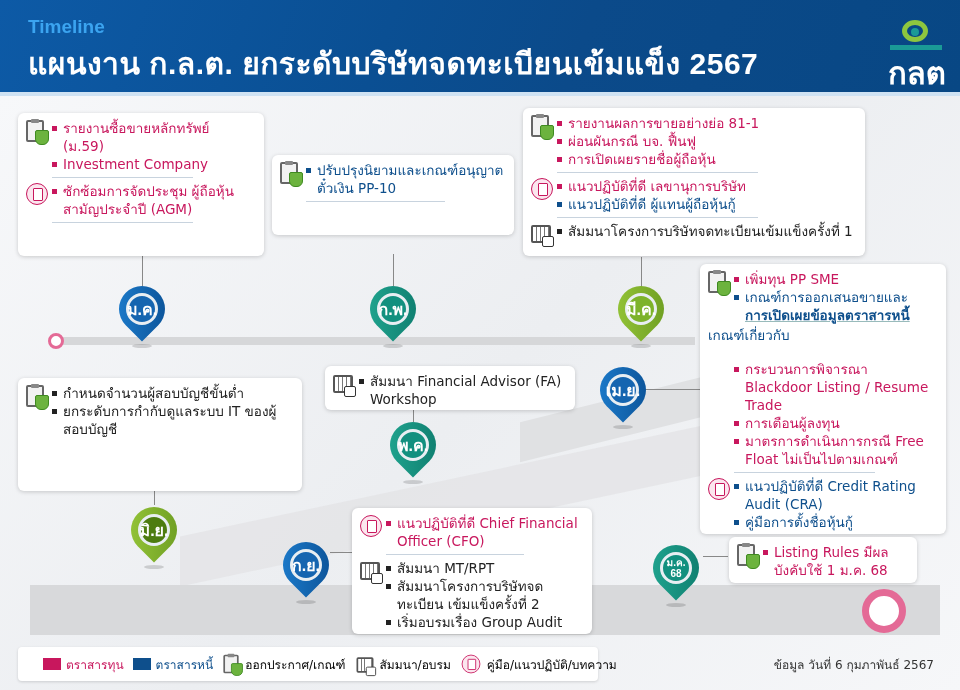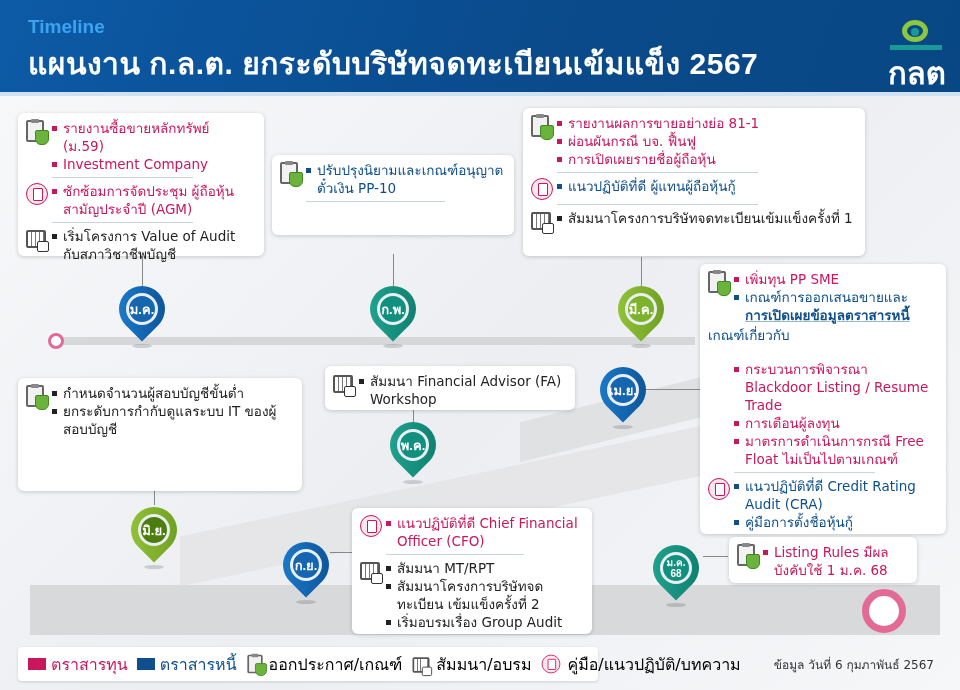--- a/index.html
+++ b/index.html
@@ -25,31 +25,31 @@
 .pink{color:#c8175d}
 .blue{color:#0e4f8c}
 .blk{color:#222}
 .sep{height:1px;background:#c8d3de;margin:4px 0 4px 26px;width:62%}
 .ul{text-decoration:underline;text-decoration-color:#9bb;font-weight:bold}
 .plain{color:#0e4f8c;margin:2px 0 16px 0}
 .conn{position:absolute;background:#888;width:1px}
 .hconn{position:absolute;background:#888;height:1px}
 .pin{position:absolute;width:50px;height:64px}
 .pin .drop{position:absolute;left:2px;top:0;width:46px;height:46px;border-radius:50% 50% 50% 0;transform:rotate(-45deg);transform-origin:center;top:2px}
-.pin .inner{position:absolute;left:9px;top:9px;width:32px;height:32px;border-radius:50%;border:3px solid #e8eef2;color:#fff;font-weight:bold;font-size:13px;display:flex;align-items:center;justify-content:center;text-align:center;line-height:11px;font-family:"Liberation Sans",sans-serif}
+.pin .inner{position:absolute;left:9px;top:9px;width:32px;height:32px;border-radius:50%;border:3px solid #e8eef2;color:#fff;font-weight:bold;font-size:16px;display:flex;align-items:center;justify-content:center;text-align:center;line-height:11px;font-family:"Liberation Sans",sans-serif}
 .pin .shadow{position:absolute;left:15px;top:60px;width:20px;height:4px;border-radius:50%;background:rgba(0,0,0,.15)}
 .ico-clip{width:18px;height:22px;border:2px solid #666;border-radius:2px;background:#f2f2f2;position:relative}
 .ico-clip::before{content:"";position:absolute;left:3px;top:-3px;width:8px;height:4px;background:#888;border-radius:1px}
 .ico-clip::after{content:"";position:absolute;left:7px;top:8px;width:12px;height:13px;background:#6cb33e;border-radius:2px 2px 6px 6px;border:1px solid #3f8a20}
 .ico-doc{width:22px;height:22px;border-radius:50%;border:1.5px solid #c8175d;background:#fbe6ee;position:relative}
 .ico-doc::after{content:"";position:absolute;left:6px;top:4px;width:8px;height:11px;border:1.5px solid #c8175d;background:#fff;border-radius:1px}
 .ico-cal{width:20px;height:18px;border:2px solid #555;border-radius:2px;background:repeating-linear-gradient(90deg,#fff 0 3px,#777 3px 4px);position:relative;margin-top:2px}
 .ico-cal::after{content:"";position:absolute;left:9px;top:9px;width:10px;height:9px;background:#fff;border:1.5px solid #333;border-radius:2px}
 .endring{position:absolute;border-radius:50%;border:5px solid #e46a96;background:#fff}
-.legend{position:absolute;left:18px;top:647px;width:580px;height:34px;background:#fff;border-radius:4px;box-shadow:0 1px 3px rgba(0,0,0,.15);display:flex;align-items:center;gap:9px;padding:0 10px;font-size:16px}
+.legend{position:absolute;left:18px;top:647px;width:580px;height:34px;background:#fff;border-radius:4px;box-shadow:0 1px 3px rgba(0,0,0,.15);display:flex;align-items:center;gap:9px;padding:0 25px;font-size:12px}
 .lg{display:flex;align-items:center;gap:5px;white-space:nowrap}
 .sw{width:18px;height:12px}
 .src{position:absolute;right:26px;top:655px;font-size:12px;color:#333}
 .lg .ico-clip,.lg .ico-cal,.lg .ico-doc{transform:scale(.85)}
 </style>
 </head>
 <body>
 
 <div class="header">
   <div class="h-sub">Timeline</div>
@@ -93,28 +93,20 @@
   <div class="sep"></div>
   <div class="grp">
     <div class="ico">
         <div class="ico-doc"></div>
       </div>
     <div class="items pink">
         <div class="it">ซักซ้อมการจัดประชุม ผู้ถือหุ้นสามัญประจำปี (AGM)</div>
       </div>
   </div>
   <div class="sep"></div>
-  <div class="grp">
-    <div class="ico">
-        <div class="ico-cal"></div>
-      </div>
-    <div class="items blk">
-        <div class="it">เริ่มโครงการ Value of Audit กับสภาวิชาชีพบัญชี</div>
-      </div>
-  </div>
 </div>
 
 <div class="card" style="left:272px;top:155px;width:242px;height:80px">
   <div class="grp">
     <div class="ico">
         <div class="ico-clip"></div>
       </div>
     <div class="items blue">
         <div class="it">ปรับปรุงนิยามและเกณฑ์อนุญาต ตั๋วเงิน PP-10</div>
       </div>
@@ -132,20 +124,21 @@
       <div class="it">ผ่อนผันกรณี บจ. ฟื้นฟู</div>
       <div class="it">การเปิดเผยรายชื่อผู้ถือหุ้น</div>
     </div>
   </div>
   <div class="sep"></div>
   <div class="grp">
     <div class="ico">
         <div class="ico-doc"></div>
       </div>
     <div class="items">
+      <div class="it pink">แนวปฏิบัติที่ดี เลขานุการบริษัท</div>
       <div class="it blue">แนวปฏิบัติที่ดี ผู้แทนผู้ถือหุ้นกู้</div>
     </div>
   </div>
   <div class="sep"></div>
   <div class="grp">
     <div class="ico">
         <div class="ico-cal"></div>
       </div>
     <div class="items blk">
         <div class="it">สัมมนาโครงการบริษัทจดทะเบียนเข้มแข็งครั้งที่ 1</div>

